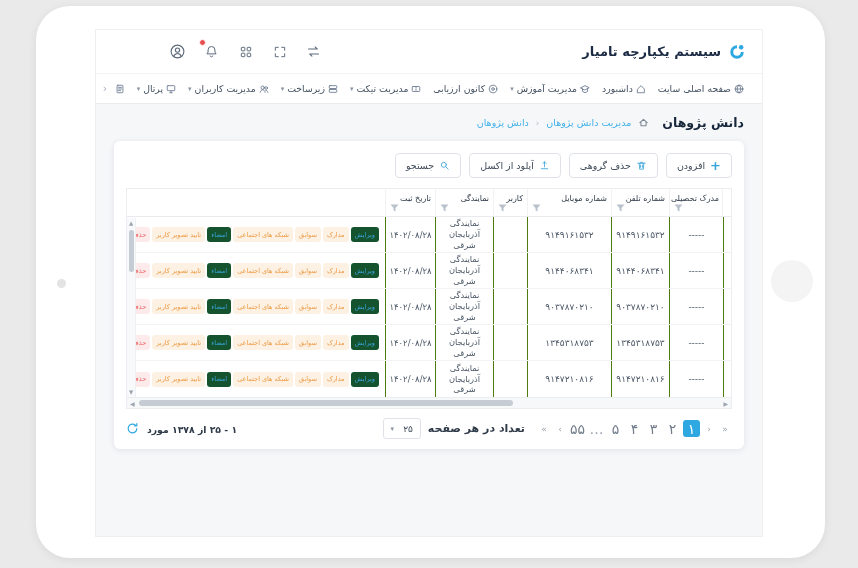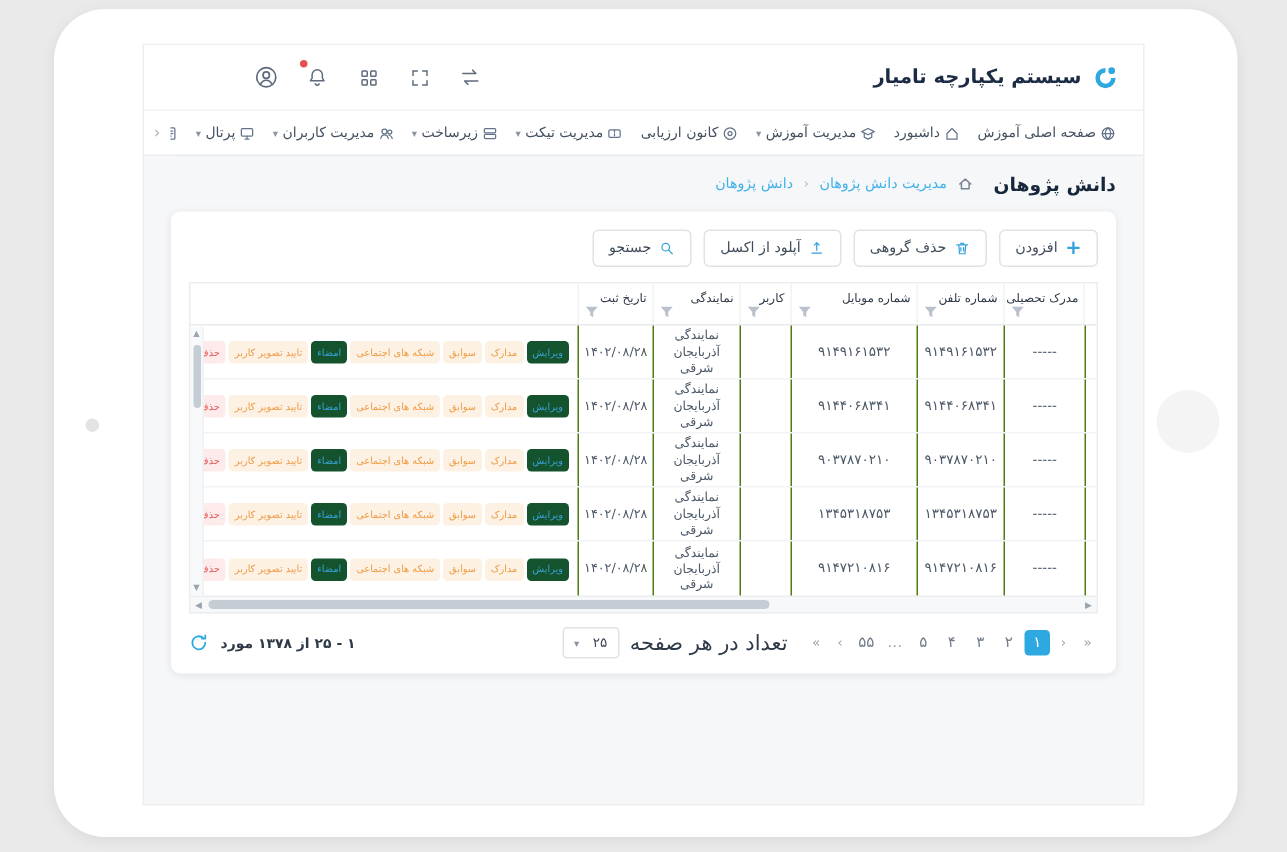--- a/index.html
+++ b/index.html
@@ -74,25 +74,25 @@
   
   .hscroll{direction:ltr;height:11px;border:1px solid #ebedf0;border-top:none;background:#f7f8f9;position:relative;display:flex;align-items:center;justify-content:space-between;padding:0 3px}
   .hs-arrow{font-size:6px;color:#9aa4af;cursor:pointer}
   .hs-thumb{position:absolute;left:12px;top:2px;height:6px;width:62%;background:#c6ccd3;border-radius:3px;cursor:grab}
 
   
   .cfooter{display:flex;align-items:center;margin-top:9px;gap:12px}
   .pagination{display:flex;align-items:center;gap:2px}
   .pg-pages{display:flex;align-items:center;gap:2px}
   .pg-arrow{min-width:14px;height:16px;display:flex;align-items:center;justify-content:center;font-size:9px;color:#9aa4af;cursor:pointer}
-  .pg-page{min-width:17px;height:17px;display:flex;align-items:center;justify-content:center;font-size:10px;color:#707c8a;border-radius:3px;cursor:pointer}
+  .pg-page{min-width:17px;height:17px;display:flex;align-items:center;justify-content:center;font-size:14px;color:#707c8a;border-radius:3px;cursor:pointer}
   .pg-page.active{background:#2ea8e0;color:#fff}
   .pg-page.dots{cursor:default;color:#9aa4af}
   .perpage{display:flex;align-items:center;gap:7px}
-  .pp-label{font-size:14px;font-weight:normal;color:#2f3a48}
+  .pp-label{font-size:11px;font-weight:bold;color:#2f3a48}
   .pp-select{display:flex;align-items:center;gap:9px;height:21px;border:1px solid #dfe3e8;border-radius:3px;padding:0 7px;font-size:9px;color:#3f4b59;cursor:pointer}
   .pp-caret{font-size:7px;color:#8b95a3}
   .spacer{flex:1}
   .records{display:flex;align-items:flex-end;gap:8px}
   .rec-text{font-size:9.3px;font-weight:bold;color:#2f3a48}
   .refresh{display:flex;cursor:pointer}
 </style>
 </head>
 <body>
 
@@ -150,21 +150,21 @@
 
     <div class="app-nav">
       <div style="display:flex;align-items:center">
           <div class="nav-item">
     <span class="nav-ico" style="display:flex">
               <svg width="10" height="10" viewBox="0 0 12 12" fill="none" stroke="#64738a" stroke-width="1" stroke-linecap="round" stroke-linejoin="round">
                 <circle cx="6" cy="6" r="4.6"></circle>
                 <path d="M1.4 6h9.2M6 1.4c-3 3-3 6.2 0 9.2M6 1.4c3 3 3 6.2 0 9.2"></path>
               </svg>
             </span>
-    <span>صفحه اصلی آموزش</span>
+    <span>صفحه اصلی سایت</span>
 
   </div>
           <div class="nav-item">
     <span class="nav-ico" style="display:flex">
               <svg width="10" height="10" viewBox="0 0 12 12" fill="none" stroke="#64738a" stroke-width="1" stroke-linecap="round" stroke-linejoin="round">
                 <path d="M2 6l4-4 4 4v4.5H2z"></path>
               </svg>
             </span>
     <span>داشبورد</span>
 

